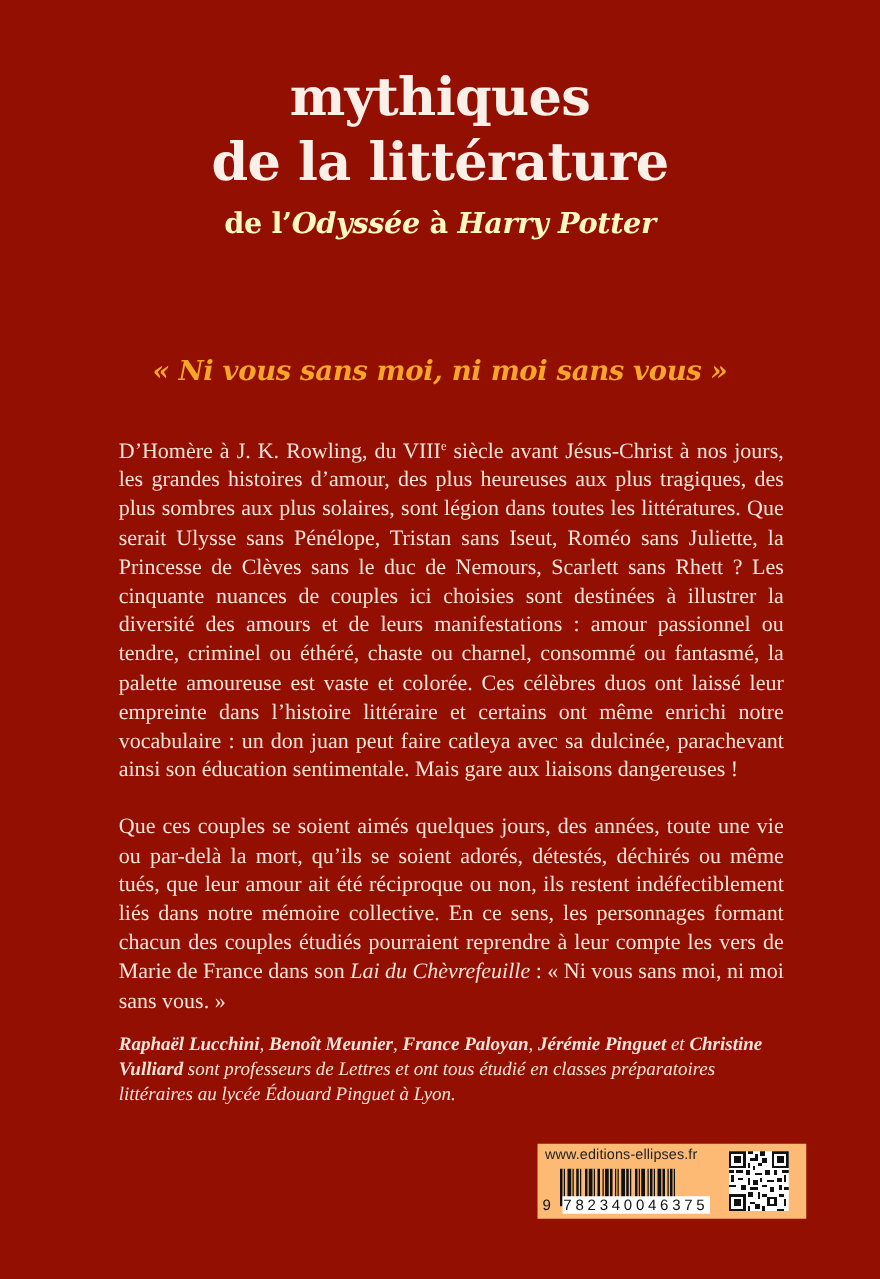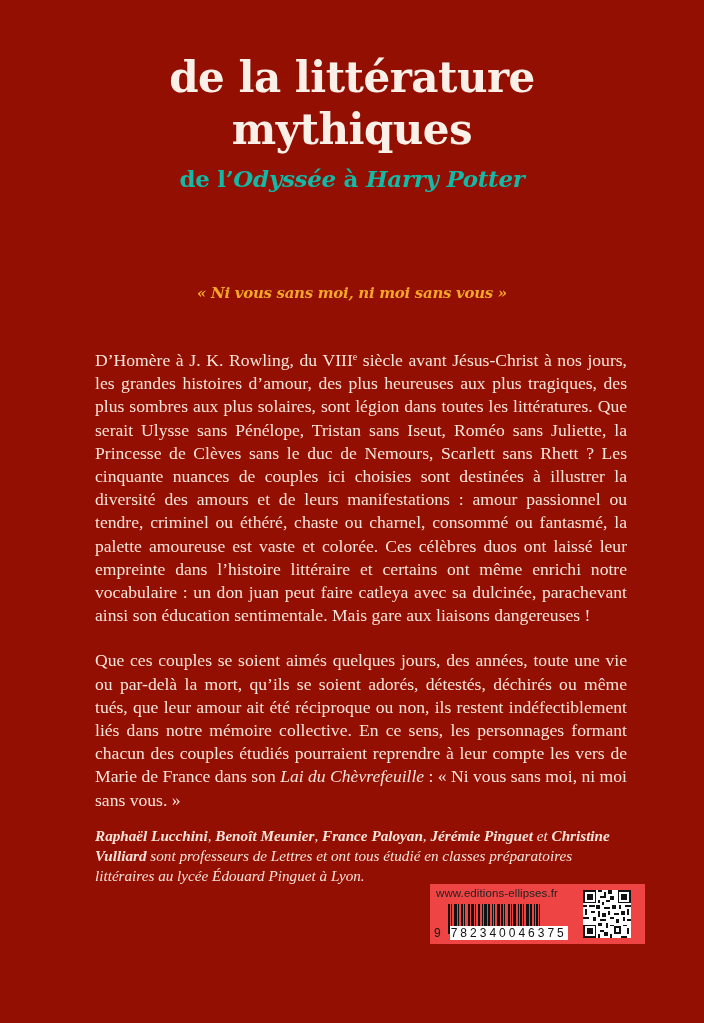--- a/index.html
+++ b/index.html
@@ -29,36 +29,36 @@
       font-size: 42px;
       line-height: 52px;
       letter-spacing: -0.5px;
     }
     .subtitle {
       margin-top: 8px;
       font-family: "DejaVu Serif", "Liberation Serif", serif;
       font-weight: bold;
       font-size: 23px;
       line-height: 30px;
-      color: #14b8a6;
+      color: #fef9c3;
       letter-spacing: -0.3px;
     }
     .subtitle i {
       font-style: italic;
     }
     .motto {
       position: absolute;
       left: 0;
       top: 284px;
       width: 704px;
       text-align: center;
       font-family: "DejaVu Serif", "Liberation Serif", serif;
       font-style: italic;
       font-weight: bold;
-      font-size: 15px;
+      font-size: 22px;
       color: #f4a52a;
       letter-spacing: -0.3px;
     }
     .body-text {
       position: absolute;
       left: 95px;
       top: 349px;
       width: 532px;
       font-family: "Liberation Serif", serif;
       font-size: 17.6px;
@@ -88,24 +88,24 @@
       line-height: 20px;
       color: #f6e4da;
     }
     .authors b {
       font-weight: bold;
       text-align: center;
     }
     .isbn-box {
       position: absolute;
       left: 430px;
-      top: 884px;
+      top: 915px;
       width: 215px;
       height: 60px;
-      background: #ef4444;
+      background: #fdba74;
     }
     .isbn-url {
       position: absolute;
       left: 6px;
       top: 3px;
       font-family: "Liberation Sans", sans-serif;
       font-size: 11.5px;
       color: #222;
       letter-spacing: 0.1px;
     }
@@ -144,22 +144,22 @@
       left: 153px;
       top: 6px;
       width: 48px;
       height: 48px;
     }
   </style>
 </head>
 <body>
 
 <div class="title-block">
+  <div class="title-line">mythiques</div>
   <div class="title-line">de la littérature</div>
-  <div class="title-line">mythiques</div>
   <div class="subtitle"><span>de l’</span><i>Odyssée</i><span> à </span><i>Harry Potter</i></div>
 </div>
 
 <div class="motto">« Ni vous sans moi, ni moi sans vous »</div>
 
 <div class="body-text">
   <p><span>D’Homère à J. K. Rowling, du VIII</span><sup>e</sup><span> siècle avant Jésus-Christ à nos jours, les grandes histoires d’amour, des plus heureuses aux plus tragiques, des plus sombres aux plus solaires, sont légion dans toutes les littératures. Que serait Ulysse sans Pénélope, Tristan sans Iseut, Roméo sans Juliette, la Princesse de Clèves sans le duc de Nemours, Scarlett sans Rhett ? Les cinquante nuances de couples ici choisies sont destinées à illustrer la diversité des amours et de leurs manifestations : amour passionnel ou tendre, criminel ou éthéré, chaste ou charnel, consommé ou fantasmé, la palette amoureuse est vaste et colorée. Ces célèbres duos ont laissé leur empreinte dans l’histoire littéraire et certains ont même enrichi notre vocabulaire : un don juan peut faire catleya avec sa dulcinée, parachevant ainsi son éducation sentimentale. Mais gare aux liaisons dangereuses !</span></p>
   <p><span>Que ces couples se soient aimés quelques jours, des années, toute une vie ou par-delà la mort, qu’ils se soient adorés, détestés, déchirés ou même tués, que leur amour ait été réciproque ou non, ils restent indéfectiblement liés dans notre mémoire collective. En ce sens, les personnages formant chacun des couples étudiés pourraient reprendre à leur compte les vers de Marie de France dans son </span><i>Lai du Chèvrefeuille</i><span> : « Ni vous sans moi, ni moi sans vous. »</span></p>
 </div>
 

